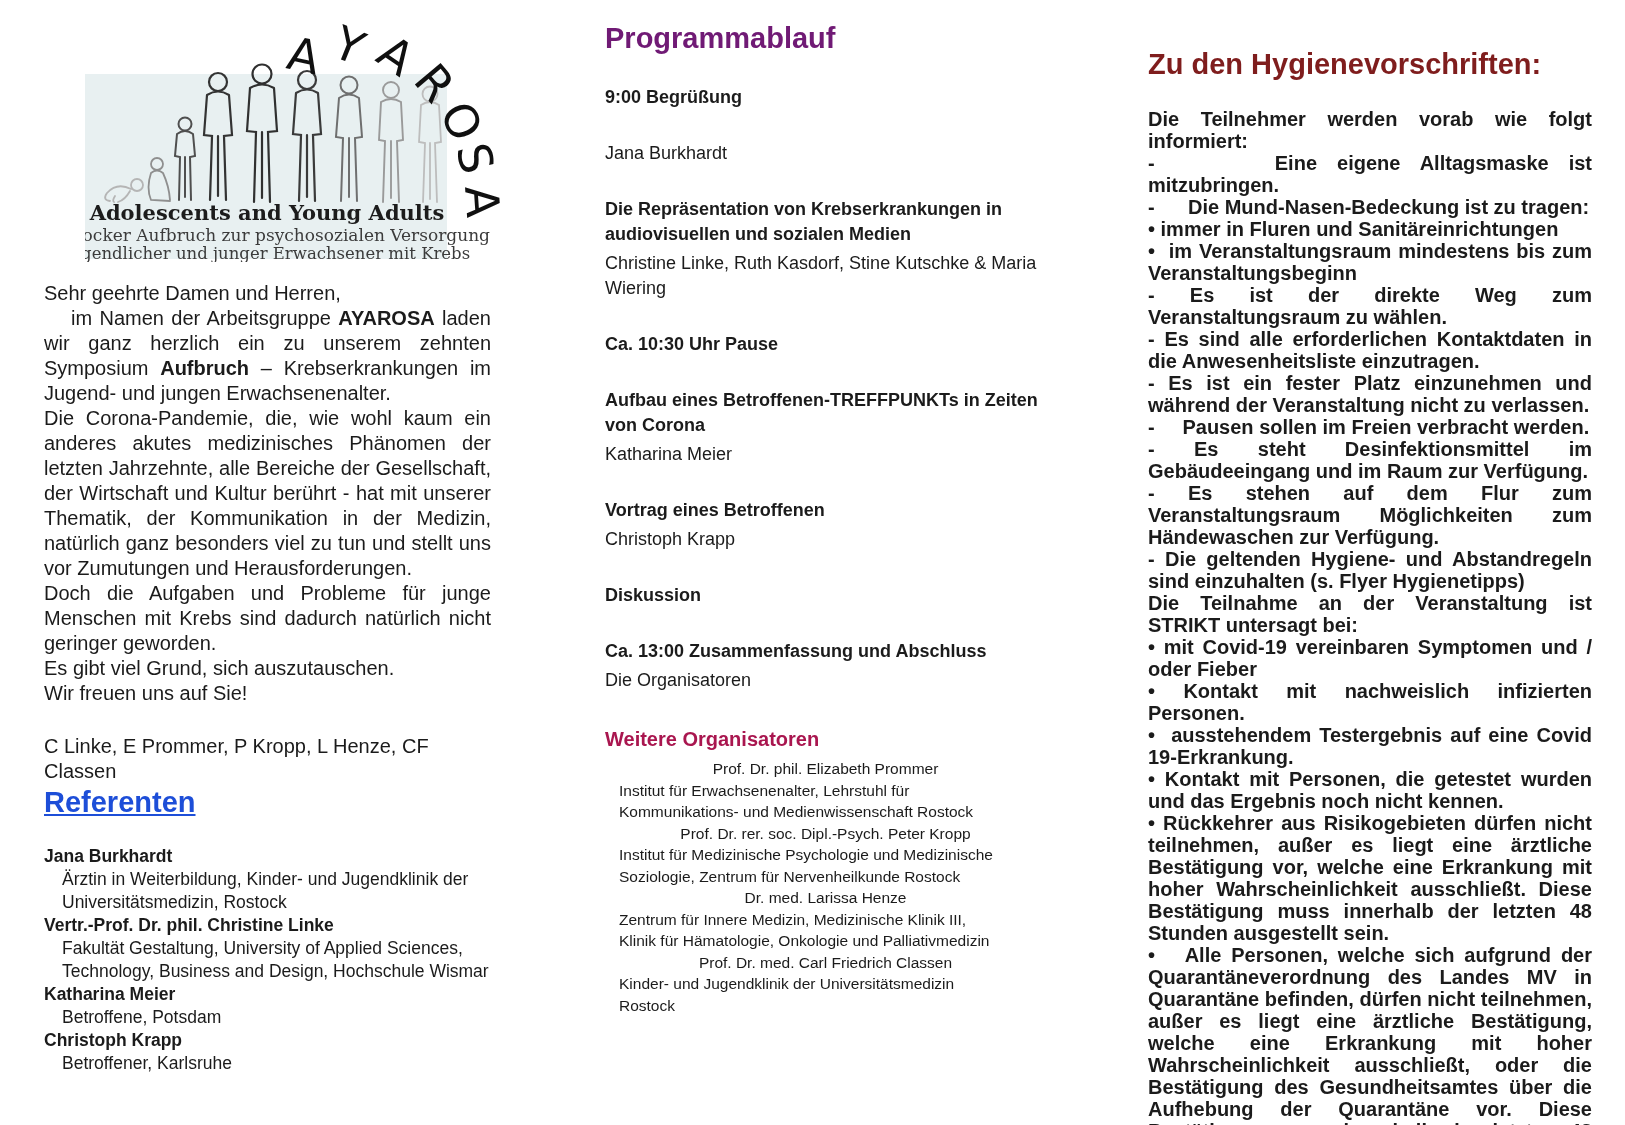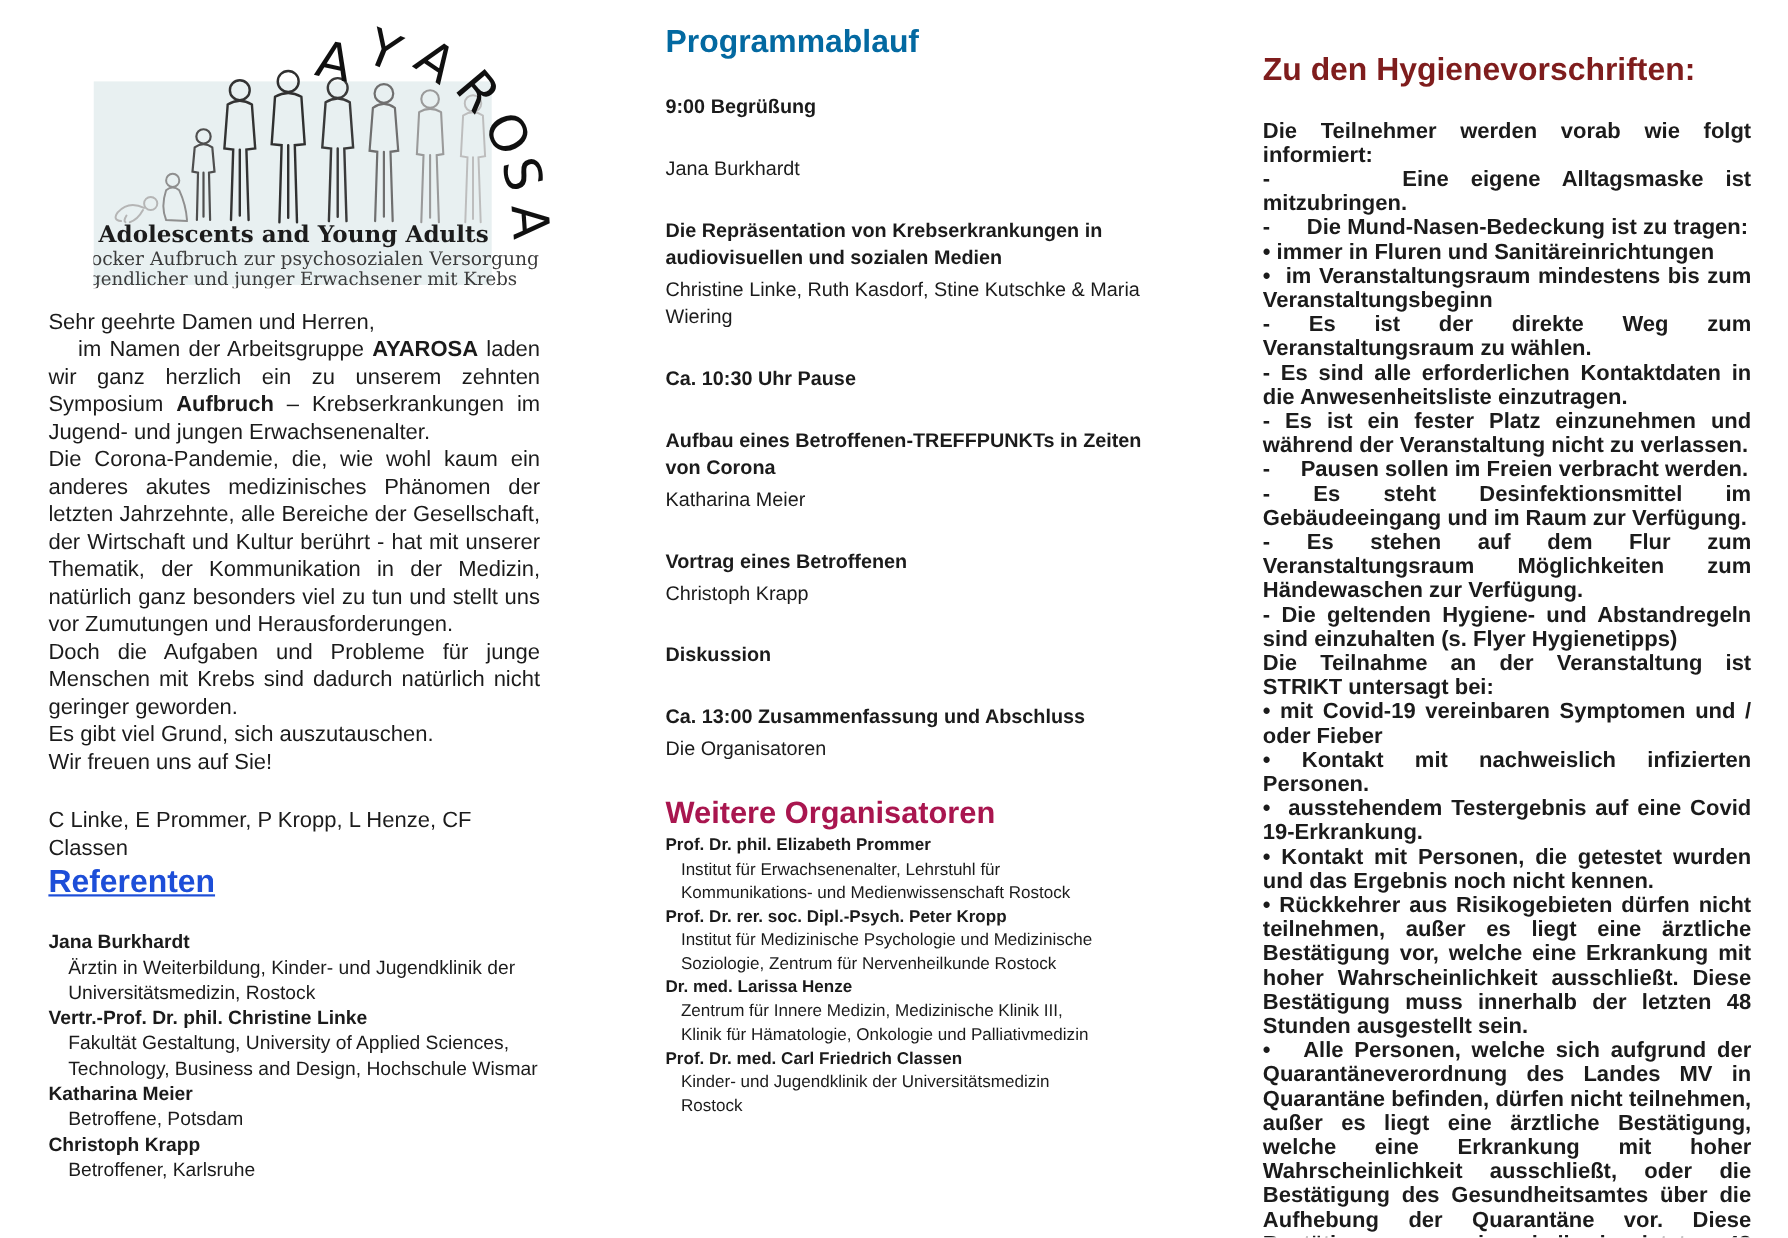--- a/index.html
+++ b/index.html
@@ -7,40 +7,40 @@
         font-family:"Liberation Sans","DejaVu Sans",sans-serif;color:#1b1b1b;}
   
   .logo{position:absolute;left:85px;top:4px;width:445px;height:258px;}
   .logo svg{display:block;}
   
   .col-left{position:absolute;left:44px;top:281px;width:447px;}
   .col-mid{position:absolute;left:605px;top:20px;width:441px;}
   .col-right{position:absolute;left:1148px;top:46px;width:444px;}
   
   h1.accent{font-size:29px;font-weight:bold;margin:0;line-height:36px;}
-  h2.accent{font-size:28px;font-weight:bold;margin:0;line-height:30px;}
+  h2.accent{font-size:20px;font-weight:bold;margin:0;line-height:30px;}
   
   .intro p{margin:0;font-size:20px;line-height:25px;}
   .intro .just{text-align:justify;}
   .intro .indent{text-indent:27px;}
   .names-line{margin-top:28px !important;}
   .ref-heading{margin-top:27px;}
   .ref-list{margin-top:25px;}
   .entry{font-size:17.5px;line-height:23px;}
   .entry .entry-name{font-weight:bold;}
   .entry .entry-line{padding-left:18px;}
   
   .prog-list{margin-top:29px;}
   .prog-block{margin-bottom:31px;}
   .prog-title{font-size:18px;font-weight:bold;line-height:25px;}
   .prog-speaker{font-size:18px;line-height:25px;margin-top:4px;}
   .org-heading{margin-top:6px;}
   .org-list{margin-top:4px;}
   .org-entry{font-size:15.5px;line-height:21.5px;}
-  .org-entry .entry-name{font-weight:bold;}
+  .org-entry .entry-name{font-weight:normal;text-align:center;}
   .org-entry .entry-line{padding-left:14px;}
   
   .hyg-body{margin-top:26px;}
   .hyg-body p{margin:0;font-size:20px;line-height:22px;text-align:justify;font-weight:bold;}
 </style>
 </head>
 <body>
 
 <div class="page">
 
@@ -141,21 +141,21 @@
           <div class="entry-line">Betroffene, Potsdam</div>
         </div>
         <div class="entry">
           <div class="entry-name">Christoph Krapp</div>
           <div class="entry-line">Betroffener, Karlsruhe</div>
         </div>
       </div>
   </div>
 
   <div class="col-mid">
-    <h1 class="accent" style="color: #0369a1;">Programmablauf</h1>
+    <h1 class="accent" style="color: #701a75;">Programmablauf</h1>
     <div class="prog-list" id="program-list">
         <div class="prog-block">
           <div class="prog-title">9:00 Begrüßung</div>
         </div>
         <div class="prog-block">
           <div class="prog-speaker">Jana Burkhardt</div>
         </div>
         <div class="prog-block">
           <div class="prog-title">Die Repräsentation von Krebserkrankungen in audiovisuellen und sozialen Medien</div>
           <div class="prog-speaker">Christine Linke, Ruth Kasdorf, Stine Kutschke &amp; Maria Wiering</div>

